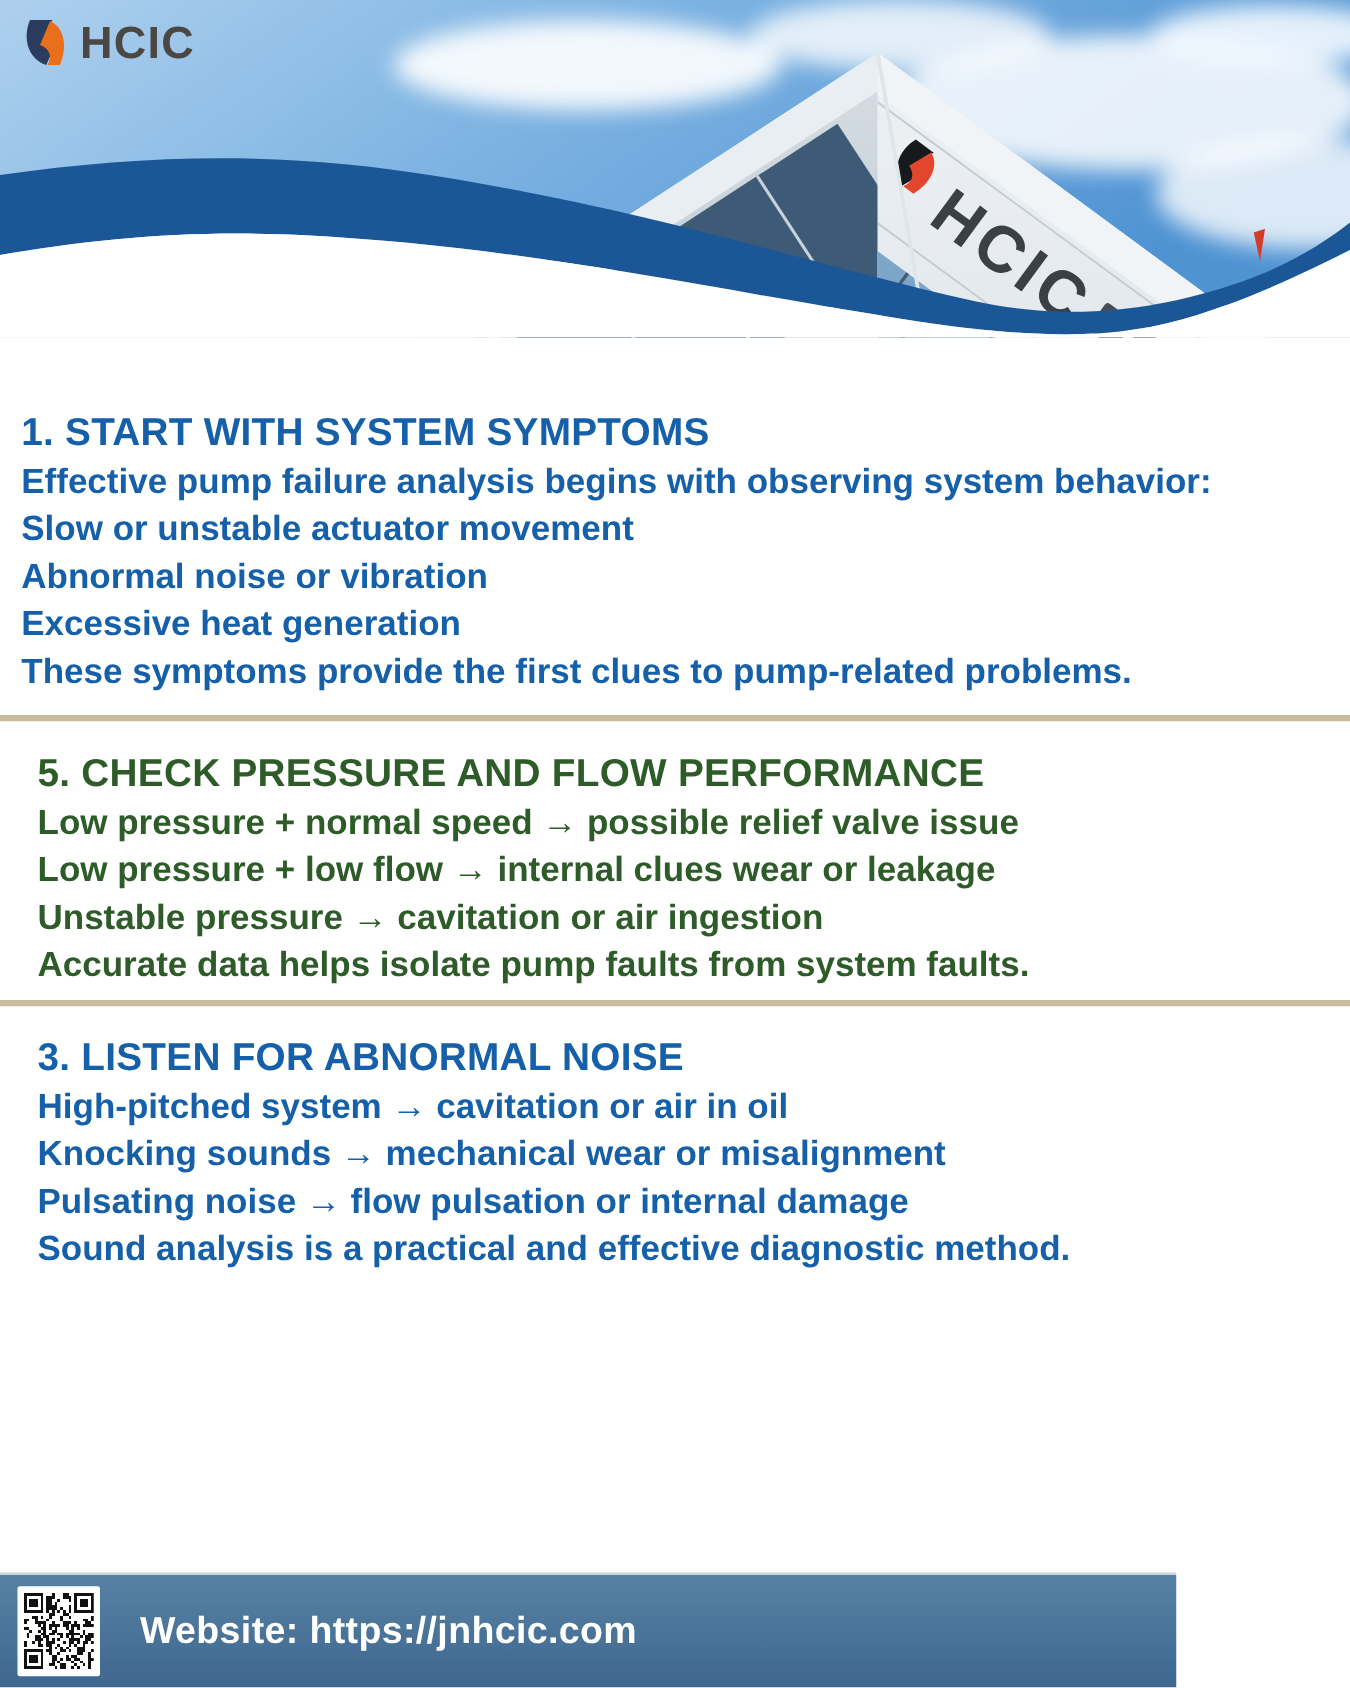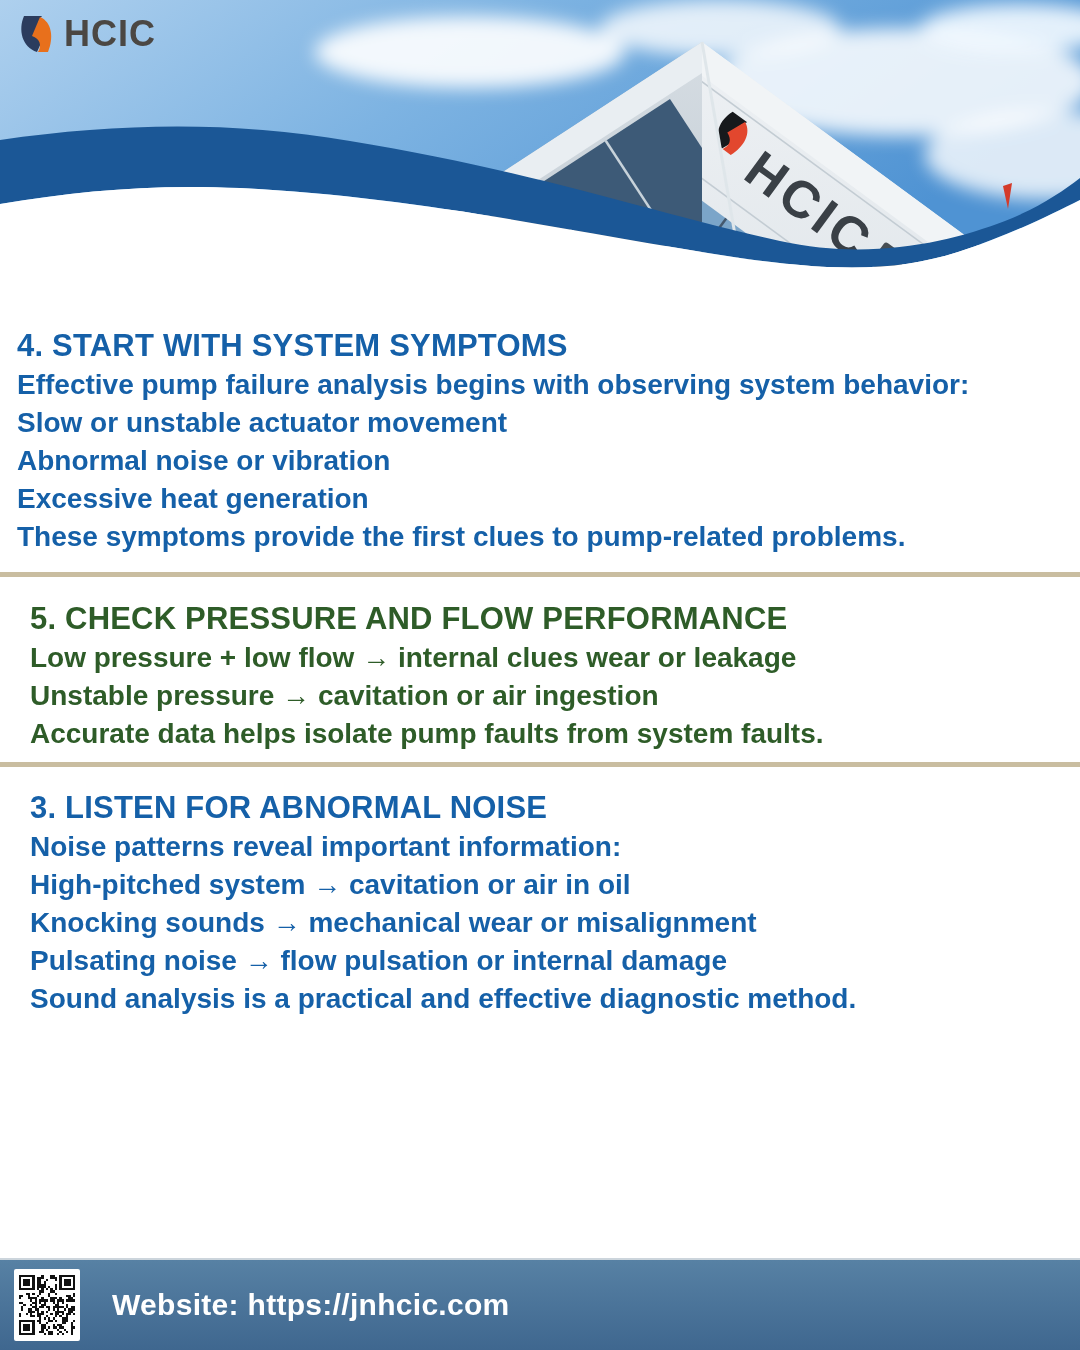--- a/index.html
+++ b/index.html
@@ -37,21 +37,21 @@
   .sec.theme-green h2, .sec.theme-green p{color:var(--text-green,#2e5c28);}
   .sec-1{margin:56px 20px 0 17px;}
   .sec-2{margin:22px 20px 0 30px;}
   .sec-3{margin:21px 20px 0 30px;}
   .divider{height:5px;background:var(--divider-tan,#c9bda0);}
   .divider.d1{margin-top:16px;}
   .divider.d2{margin-top:9px;}
 
   
   .footer{
-    position:absolute;left:0;bottom:0;width:1080px;height:92px;
+    position:absolute;left:0;bottom:0;width:941px;height:92px;
     background:linear-gradient(180deg,var(--footer-top,#5781a4) 0%,var(--footer-bottom,#3f678f) 100%);
     border-top:2px solid #ccd5dc;box-sizing:border-box;
     display:flex;align-items:center;
   }
   .qr-box{
     width:66px;height:72px;background:#ffffff;border-radius:2px;
     margin-left:14px;display:flex;align-items:center;justify-content:center;
     flex:0 0 auto;
   }
   .website{
@@ -174,42 +174,42 @@
       <svg width="40" height="40" viewBox="0 0 40 40">
         <path d="M8,2 H26 C20,9 21,15 30,18 L21,38 C6,33 2,16 8,2 Z" fill="var(--logo-navy,#2b3c5e)"></path>
         <path d="M32,38 H22 C26,31 24,25 16,22 L24,3 C36,8 38,24 32,38 Z" fill="var(--logo-orange,#e8701c)"></path>
       </svg>
       <span class="logo-text">HCIC</span>
     </div>
   </header>
 
 
   <section class="sec sec-1 theme-blue">
-    <h2>4. START WITH SYSTEM SYMPTOMS</h2>
+    <h2>1. START WITH SYSTEM SYMPTOMS</h2>
     <p>Effective pump failure analysis begins with observing system behavior:</p>
     <p>Slow or unstable actuator movement</p>
     <p>Abnormal noise or vibration</p>
     <p>Excessive heat generation</p>
     <p>These symptoms provide the first clues to pump-related problems.</p>
   </section>
 
   <div class="divider d1"></div>
 
   <section class="sec sec-2 theme-green">
     <h2>5. CHECK PRESSURE AND FLOW PERFORMANCE</h2>
+    <p>Low pressure + normal speed → possible relief valve issue</p>
     <p>Low pressure + low flow → internal clues wear or leakage</p>
     <p>Unstable pressure → cavitation or air ingestion</p>
     <p>Accurate data helps isolate pump faults from system faults.</p>
   </section>
 
   <div class="divider d2"></div>
 
   <section class="sec sec-3 theme-blue">
     <h2>3. LISTEN FOR ABNORMAL NOISE</h2>
-    <p>Noise patterns reveal important information:</p>
     <p>High-pitched system → cavitation or air in oil</p>
     <p>Knocking sounds → mechanical wear or misalignment</p>
     <p>Pulsating noise → flow pulsation or internal damage</p>
     <p>Sound analysis is a practical and effective diagnostic method.</p>
   </section>
 
   <footer class="footer">
     <div class="qr-box">
       <svg id="qr" width="56" height="62" viewBox="0 0 25 27" shape-rendering="crispEdges">
           <rect x="0" y="0" width="25" height="27" fill="#ffffff"></rect>

